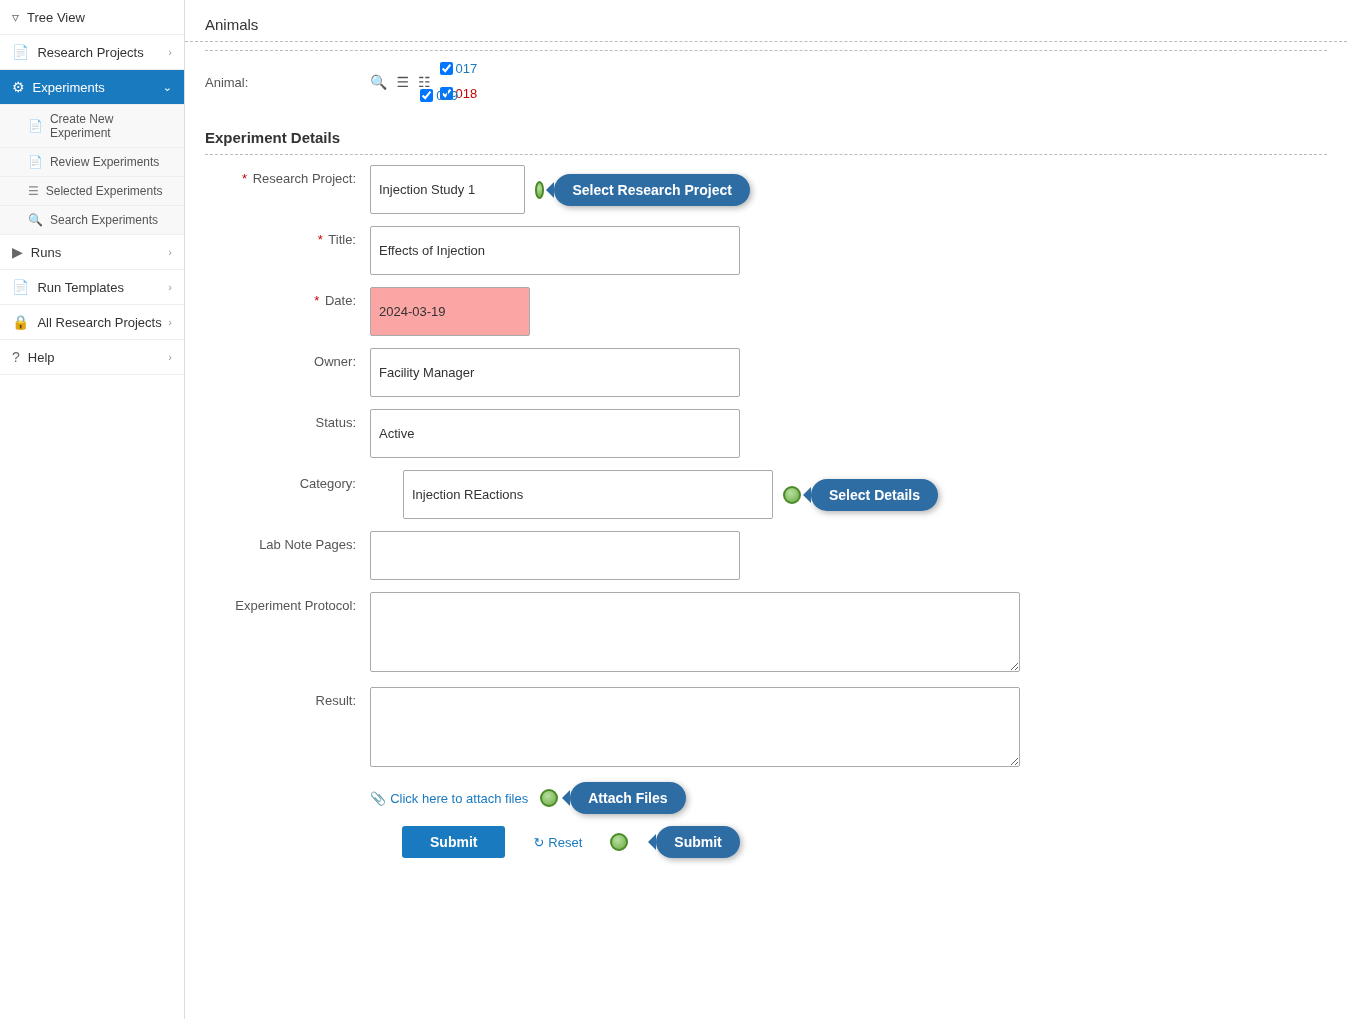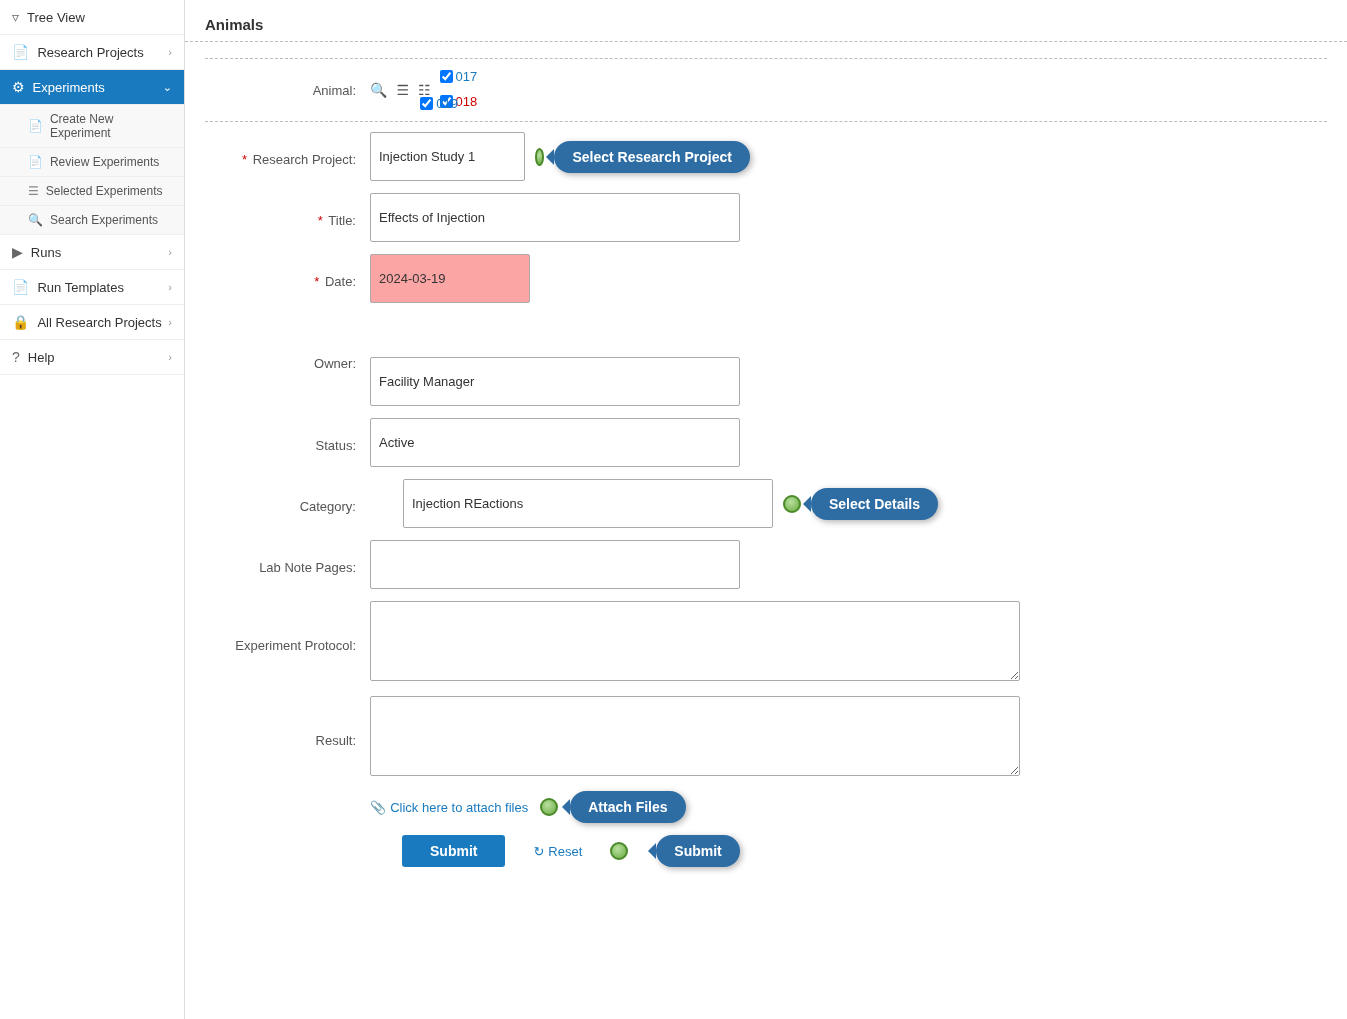--- a/index.html
+++ b/index.html
@@ -89,39 +89,39 @@
       background: radial-gradient(circle at 40% 35%, #b8e0a0, #6aaa40);
       border-radius: 50%;
       border: 2px solid #4a8a28;
       display: inline-block;
       position: absolute;
     }
 
     
     .section-header {
       font-size: 15px;
-      font-weight: bold;
+      font-weight: normal;
       color: #333;
       padding: 16px 20px 8px 20px;
       border-bottom: 1px dashed #bbb;
-      margin-bottom: 16px;
+      margin-bottom: 8px;
     }
     .section-divider {
       border: none;
       border-top: 1px dashed #bbb;
       margin: 0 20px;
     }
 
     
     .form-area {
       padding: 10px 20px 10px 20px;
     }
     .form-row {
       display: flex;
-      align-items: center;
+      align-items: flex-start;
       margin-bottom: 12px;
     }
     .form-label {
       width: 165px;
       min-width: 165px;
       text-align: right;
       padding-right: 14px;
       padding-top: 6px;
       color: #555;
       font-size: 13px;
@@ -159,21 +159,20 @@
 
     
     .animal-row {
       display: flex;
       align-items: center;
       padding: 10px 20px;
     }
     .animal-label {
       width: 165px;
       min-width: 165px;
-      text-align: right;
       padding-right: 14px;
       color: #555;
       font-size: 13px;
     }
     .animal-controls {
       display: flex;
       align-items: center;
       flex-wrap: wrap;
       gap: 6px;
     }
@@ -313,20 +312,23 @@
           <label class="animal-check" style="margin-left: -65px; margin-top: 4px;">
             <input type="checkbox" checked="" style="">
             <span style="color: #1a7abf; font-size: 13px;">019</span>
           </label>
         </div>
       </div>
     </div>
   </div>
 
   <div>
+    <div class="experiment-details-header">
+      <span>Experiment Details</span>
+    </div>
     <hr class="section-divider">
 
     <div class="form-area">
 
       <div class="form-row">
         <div class="form-label required">
           <span>Research Project:</span>
         </div>
         <div class="form-field" style="position: relative; display: flex; align-items: center; gap: 10px;">
           <input type="text" class="form-input" style="max-width: 240px;" value="Injection Study 1">
@@ -355,21 +357,21 @@
         <div class="form-field">
           <input type="text" class="form-input readonly" style="max-width: 160px;" value="2024-03-19">
         </div>
       </div>
 
       <div class="form-row">
         <div class="form-label">
           <span>Owner:</span>
         </div>
         <div class="form-field">
-          <input type="text" class="form-input" style="max-width: 370px; margin-top: 42px;" value="Facility Manager">
+          <input type="text" class="form-input" style="max-width: 370px;" value="Facility Manager">
         </div>
       </div>
 
       <div class="form-row">
         <div class="form-label">
           <span>Status:</span>
         </div>
         <div class="form-field">
           <input type="text" class="form-input" style="max-width: 370px;" value="Active">
         </div>

